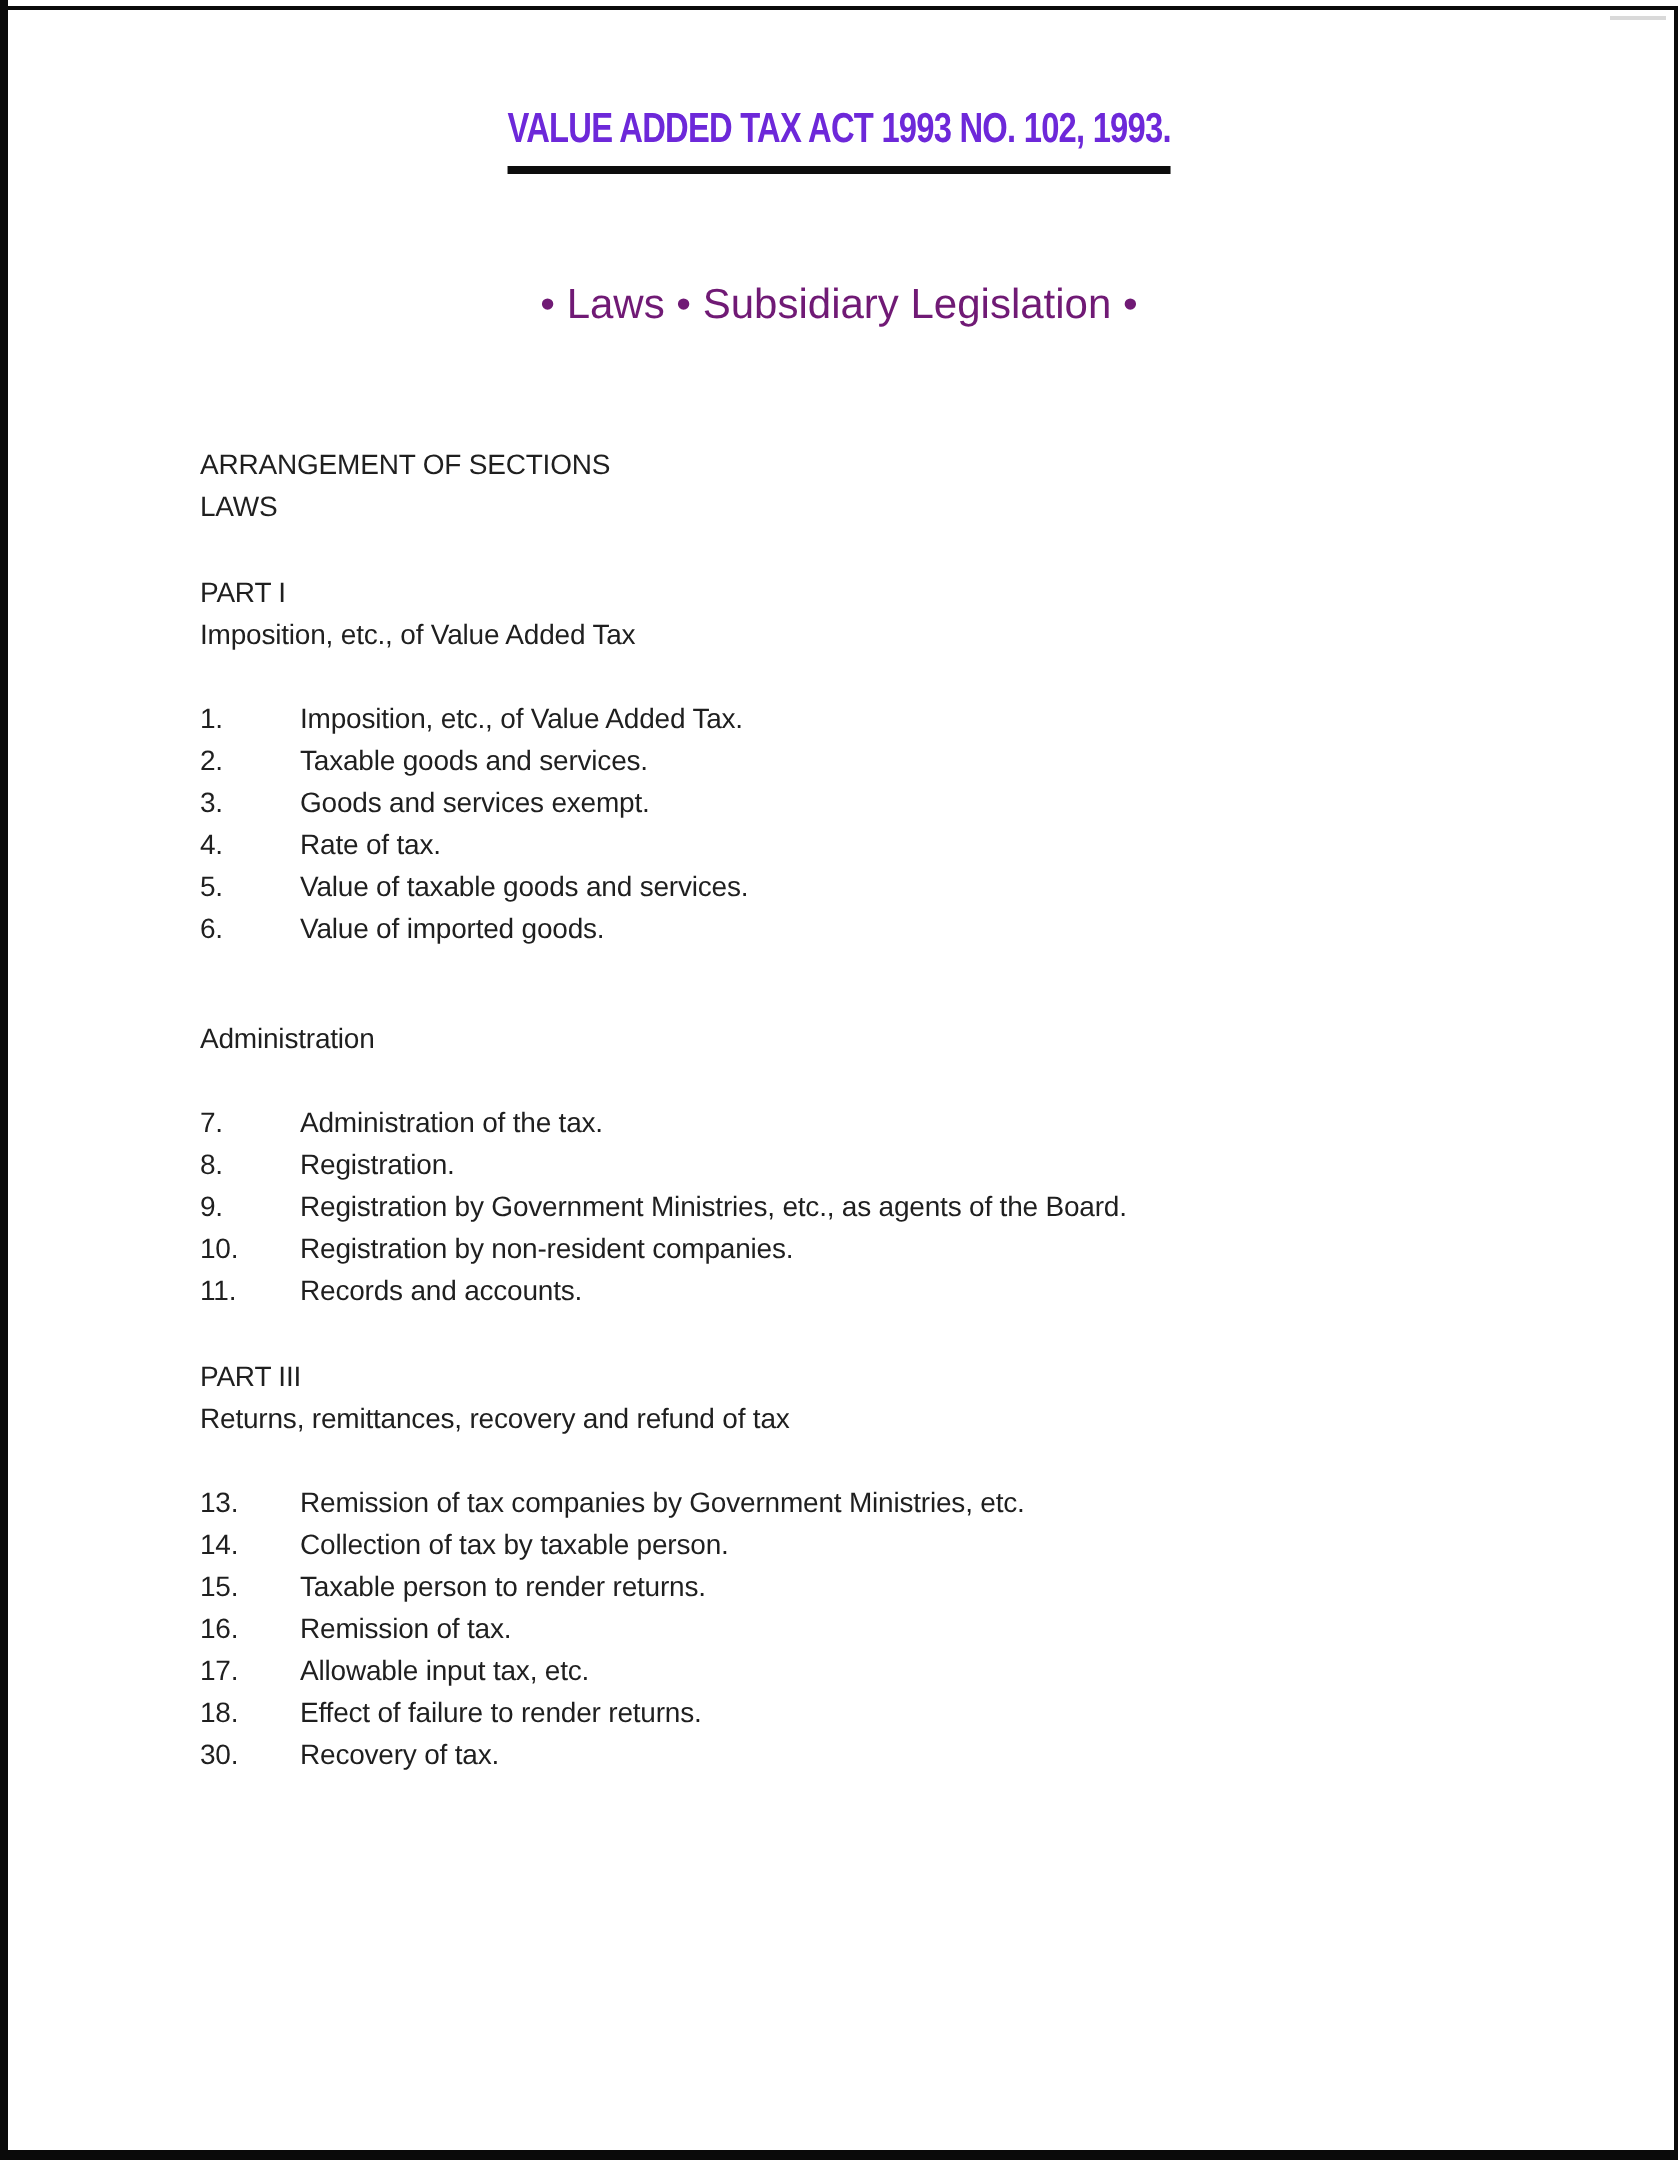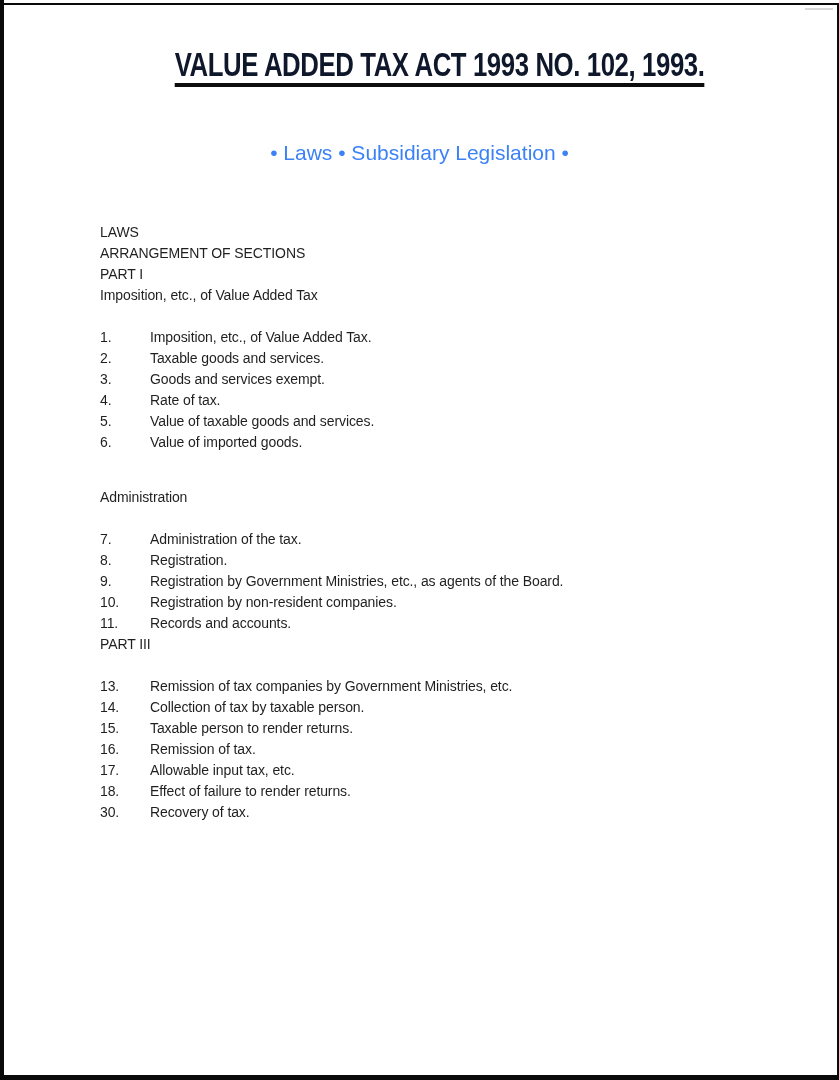--- a/index.html
+++ b/index.html
@@ -29,48 +29,48 @@
     position: absolute;
     left: 0; top: 0;
     width: 100%;
     box-sizing: border-box;
     padding: 0 100px;
   }
 
   .title {
     margin: 48px 0 0 0;
     text-align: center;
-    font-size: 33px;
+    font-size: 21px;
     font-weight: bold;
-    color: #0f172a;
+    color: #6d28d9;
     line-height: 33px;
     white-space: nowrap;
   }
   .title .underlined {
     display: inline-block;
     transform: scaleX(0.78);
     transform-origin: center;
     border-bottom: 4px solid #0d0d0d;
     padding-bottom: 2px;
     letter-spacing: -0.5px;
   }
 
   .subtitle {
     margin-top: 54px;
     text-align: center;
     font-size: 21px;
-    color: #3b82f6;
+    color: #701a75;
     line-height: 24px;
   }
 
   .body-text { font-size: 14px; letter-spacing: -0.1px; line-height: 21px; }
 
   .heading-block { margin-top: 57px; }
 
-  .part { }
+  .part { margin-top: 22px; }
   .part.gap-lg { margin-top: 34px; }
 
   .section-list { margin-top: 21px; }
   .section-row { display: flex; }
   .section-row .num { flex: 0 0 50px; width: 50px; }
   .section-row .txt { flex: 1 1 auto; }
 </style>
 </head>
 <body>
 
@@ -82,22 +82,22 @@
   <div class="edge edge-bottom"></div>
   <div class="artifact-tr"></div>
 
   <div class="content">
 
     <h1 class="title"><span class="underlined">VALUE ADDED TAX ACT 1993 NO. 102, 1993.</span></h1>
 
     <div class="subtitle">• Laws • Subsidiary Legislation •</div>
 
     <div class="heading-block body-text">
+      <div>ARRANGEMENT OF SECTIONS</div>
       <div>LAWS</div>
-      <div>ARRANGEMENT OF SECTIONS</div>
     </div>
 
     <div class="part body-text">
       <div class="part-label">PART I</div>
       <div class="part-caption">Imposition, etc., of Value Added Tax</div>
       <div class="section-list">
         <div class="section-row">
           <span class="num">1.</span>
           <span class="txt">Imposition, etc., of Value Added Tax.</span>
         </div>
@@ -145,20 +145,21 @@
         </div>
         <div class="section-row">
           <span class="num">11.</span>
           <span class="txt">Records and accounts.</span>
         </div>
       </div>
     </div>
 
     <div class="part body-text">
       <div class="part-label">PART III</div>
+      <div class="part-caption">Returns, remittances, recovery and refund of tax</div>
       <div class="section-list">
         <div class="section-row">
           <span class="num">13.</span>
           <span class="txt">Remission of tax companies by Government Ministries, etc.</span>
         </div>
         <div class="section-row">
           <span class="num">14.</span>
           <span class="txt">Collection of tax by taxable person.</span>
         </div>
         <div class="section-row">

